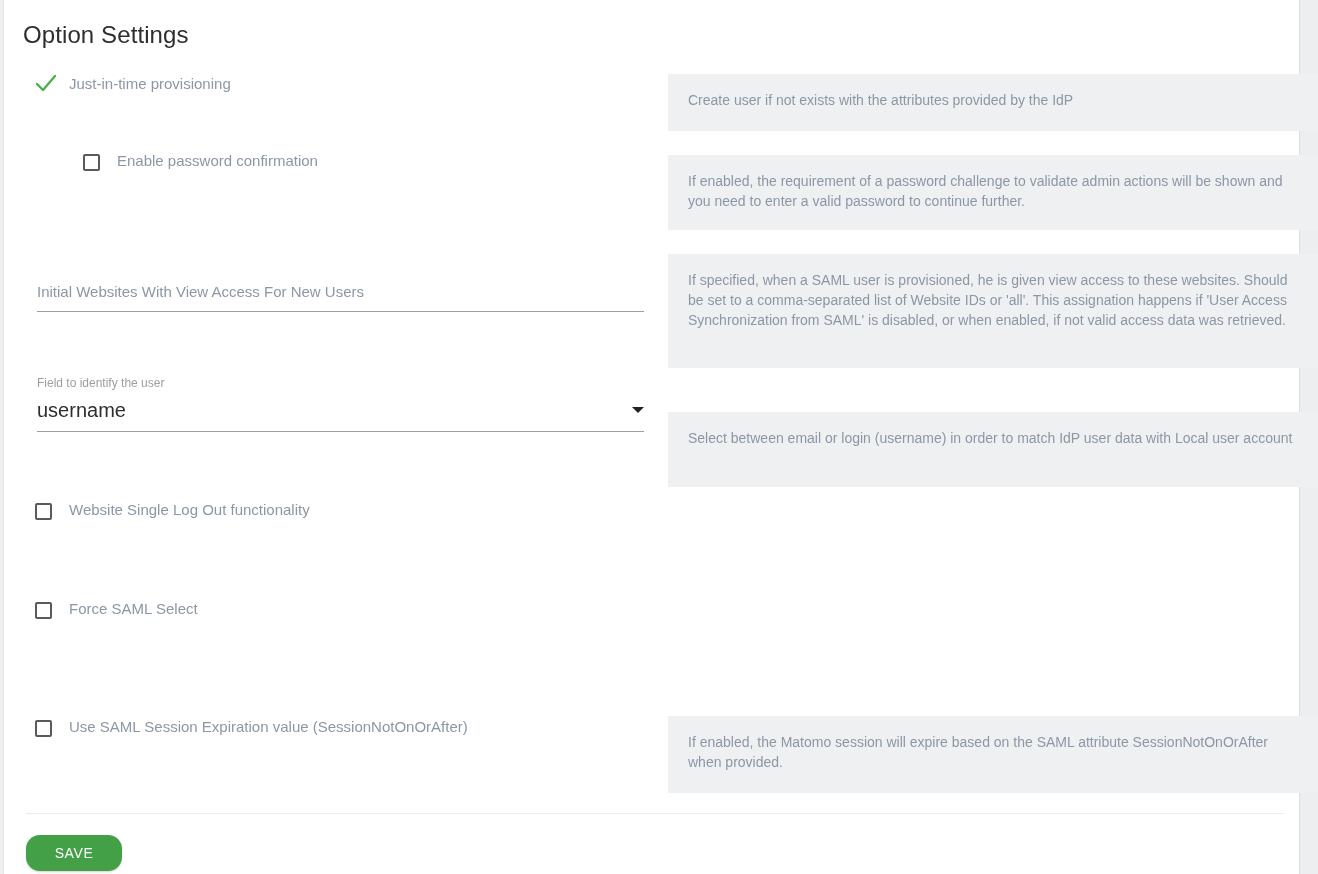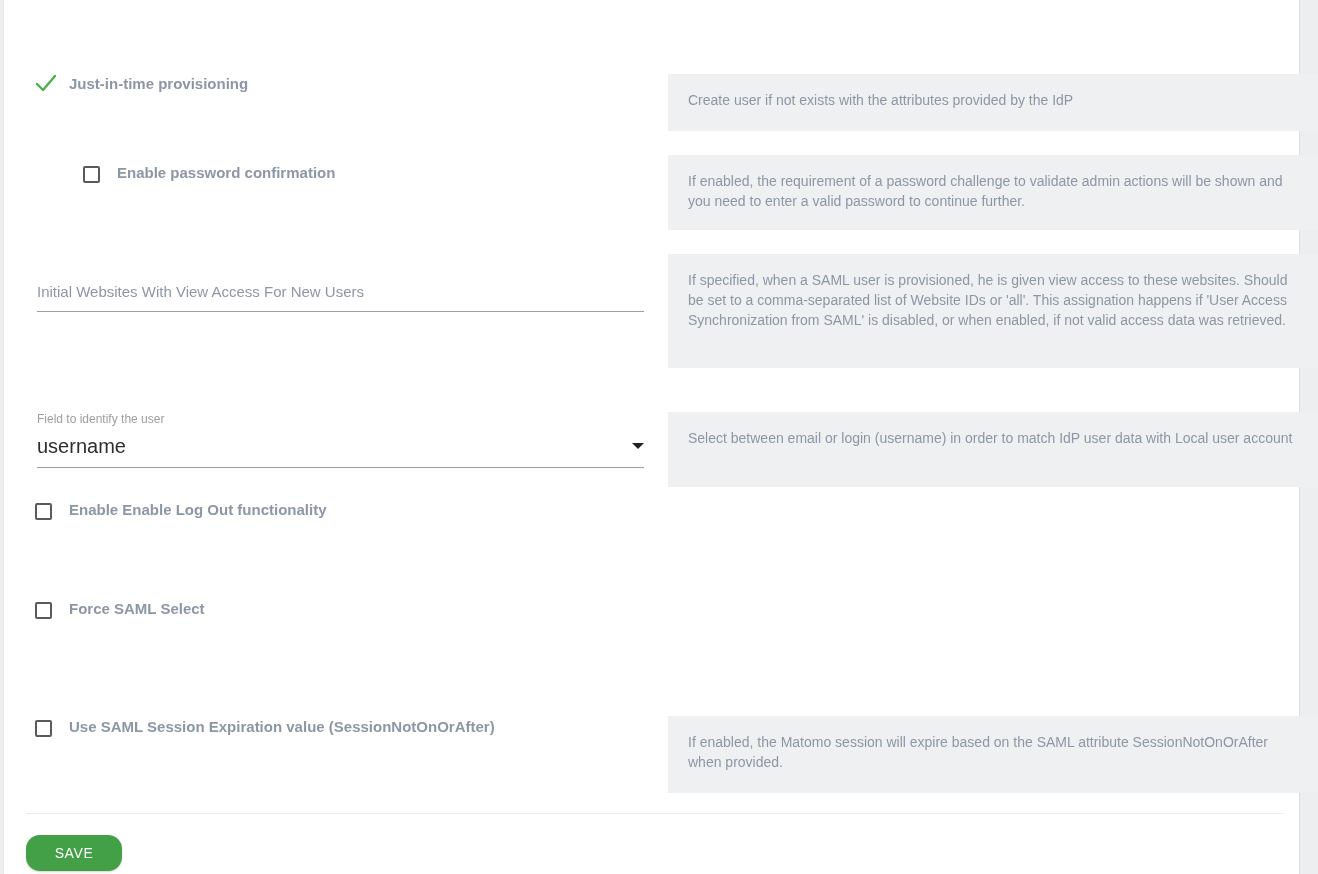--- a/index.html
+++ b/index.html
@@ -56,21 +56,20 @@
 
   .field-row {
     position: absolute;
     left: 31px;
   }
 
   
   .cb-row {
     display: flex;
     align-items: flex-end;
-    font-weight: bold;
   }
   .cb-box {
     width: 17px;
     height: 17px;
     box-sizing: border-box;
     border: 2px solid #5a5a5a;
     border-radius: 2px;
     background: #ffffff;
     margin-top: 2px;
     flex: 0 0 auto;
@@ -188,54 +187,55 @@
     cursor: pointer;
     box-shadow: 0 1px 2px rgba(0,0,0,0.18);
   }
 </style>
 </head>
 <body>
 
 <div class="viewport">
   <div class="page">
 
+    <div class="page-title">Option Settings</div>
 
     <div class="left-col">
 
       <div class="field-row cb-row" style="top:74px;">
         <span class="cb-check">
           <svg width="22" height="20" viewBox="0 0 22 20" xmlns="http://www.w3.org/2000/svg">
             <path d="M2 10 L8 16 L20 2" fill="none" stroke="#4caf50" stroke-width="2.4" stroke-linecap="round" stroke-linejoin="round"></path>
           </svg>
         </span>
         <span class="cb-label">Just-in-time provisioning</span>
       </div>
 
-      <div class="field-row cb-row" style="top:163px;padding-left:48px;">
+      <div class="field-row cb-row" style="top:151px;padding-left:48px;">
         <span class="cb-box"></span>
         <span class="cb-label">Enable password confirmation</span>
       </div>
 
       <div class="text-field" style="top:281px;">
         <div class="tf-input">Initial Websites With View Access For New Users</div>
         <div class="tf-underline"></div>
       </div>
 
-      <div class="select-field" style="top:412px;">
+      <div class="select-field" style="top:376px;">
         <div class="sf-label">Field to identify the user</div>
         <div class="sf-control">
           <span class="sf-value">username</span>
           <span class="sf-caret"></span>
         </div>
         <div class="sf-underline"></div>
       </div>
 
       <div class="field-row cb-row" style="top:500px;">
         <span class="cb-box"></span>
-        <span class="cb-label">Enable Enable Log Out functionality</span>
+        <span class="cb-label">Website Single Log Out functionality</span>
       </div>
 
       <div class="field-row cb-row" style="top:599px;">
         <span class="cb-box"></span>
         <span class="cb-label">Force SAML Select</span>
       </div>
 
       <div class="field-row cb-row" style="top:717px;">
         <span class="cb-box"></span>
         <span class="cb-label">Use SAML Session Expiration value (SessionNotOnOrAfter)</span>

